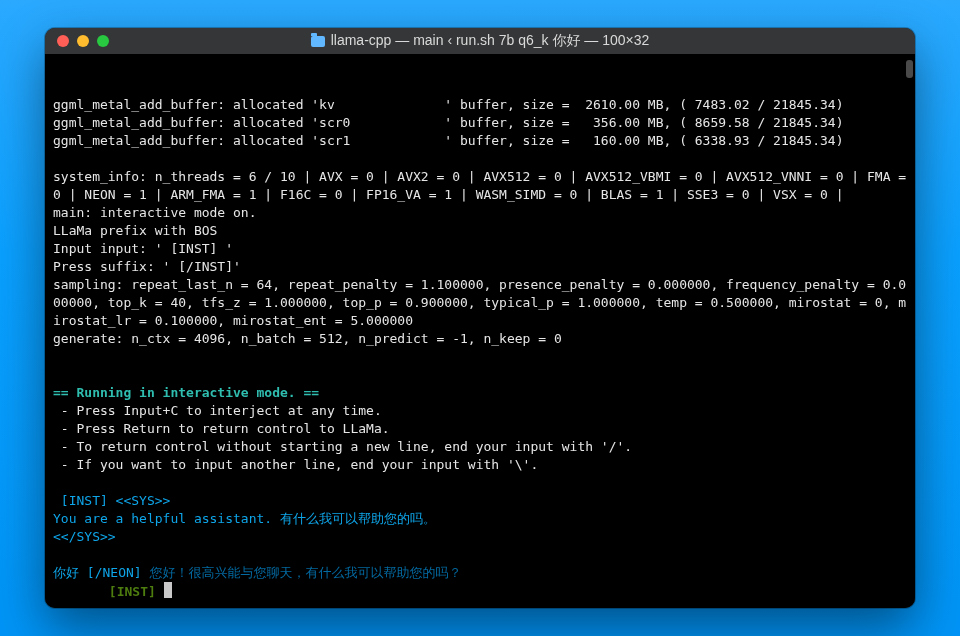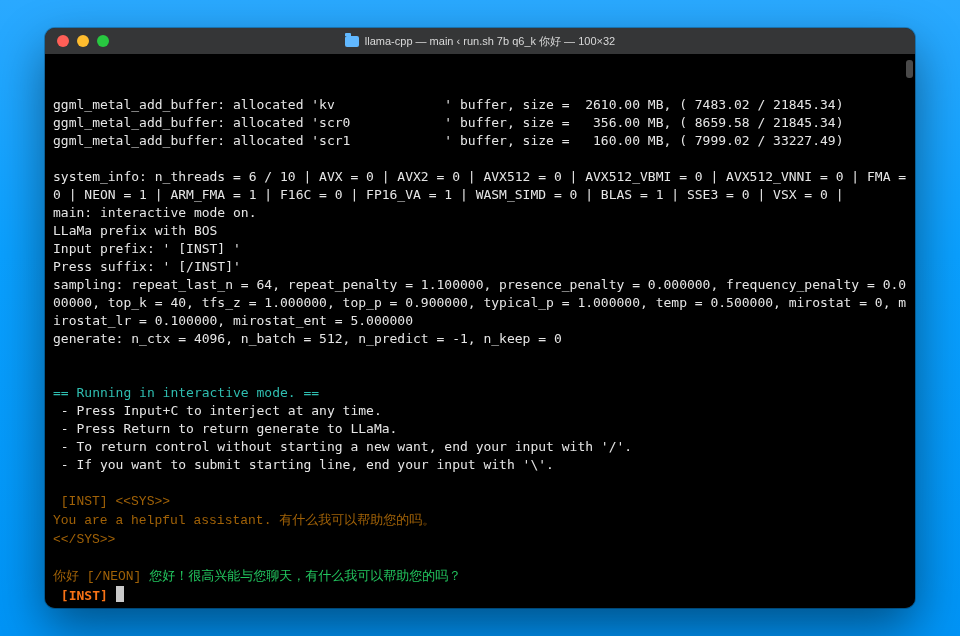--- a/index.html
+++ b/index.html
@@ -42,21 +42,21 @@
     height: 12px;
     border-radius: 50%;
   }
   .dot.red    { background: #ff5f57; }
   .dot.yellow { background: #febc2e; }
   .dot.green  { background: #28c840; }
   .title {
     position: absolute;
     left: 0; right: 0;
     text-align: center;
-    font-size: 11px;
+    font-size: 14px;
     color: #d9d9d9;
     display: flex;
     align-items: center;
     justify-content: center;
     gap: 6px;
     pointer-events: none;
   }
   .folder-icon {
     width: 14px;
     height: 11px;
@@ -79,24 +79,24 @@
     color: #e6e6e6;
     font-family: "SF Mono", ui-monospace, Menlo, Monaco, Consolas, monospace;
     font-size: 13px;
     line-height: 18px;
     padding: 6px 8px 8px 8px;
     white-space: pre-wrap;
     word-break: break-all;
     overflow: hidden;
     position: relative;
   }
-  .c-white  { color: #22c55e; }
-  .c-teal   { color: #2fbdb0; font-weight: 400; }
-  .c-yellow { color: #a16207; font-family: Liberation Mono, monospace; }
-  .c-green  { color: #f97316; font-weight: 600; }
+  .c-white  { color: #0369a1; }
+  .c-teal   { color: #2fbdb0; font-weight: 700; }
+  .c-yellow { color: #0ea5e9; }
+  .c-green  { color: #4d7c0f; font-weight: 600; margin-left: 48px; }
   .cursor {
     display: inline-block;
     width: 8px;
     height: 16px;
     background: #c9c9c9;
     vertical-align: -2px;
   }
   .scroll-stub {
     position: absolute;
     right: 2px;
@@ -120,36 +120,36 @@
     <div class="title">
       <span class="folder-icon"></span>
       <span>llama-cpp — main ‹ run.sh 7b q6_k 你好 — 100×32</span>
     </div>
   </div>
 
   <div class="term">
     <div class="scroll-stub"></div>
 <span><span>ggml_metal_add_buffer: allocated 'kv              ' buffer, size =  2610.00 MB, ( 7483.02 / 21845.34)</span></span>
 <span><span>ggml_metal_add_buffer: allocated 'scr0            ' buffer, size =   356.00 MB, ( 8659.58 / 21845.34)</span></span>
-<span><span>ggml_metal_add_buffer: allocated 'scr1            ' buffer, size =   160.00 MB, ( 7999.02 / 33227.49)</span></span>
+<span><span>ggml_metal_add_buffer: allocated 'scr1            ' buffer, size =   160.00 MB, ( 6338.93 / 21845.34)</span></span>
 
 <span>system_info: n_threads = 6 / 10 | AVX = 0 | AVX2 = 0 | AVX512 = 0 | AVX512_VBMI = 0 | AVX512_VNNI = 0 | FMA = 0 | NEON = 1 | ARM_FMA = 1 | F16C = 0 | FP16_VA = 1 | WASM_SIMD = 0 | BLAS = 1 | SSE3 = 0 | VSX = 0 |</span>
 <span>main: interactive mode on.</span>
 <span>LLaMa prefix with BOS</span>
-<span>Input prefix: ' [INST] '</span>
+<span>Input input: ' [INST] '</span>
 <span>Press suffix: ' [/INST]'</span>
 <span>sampling: repeat_last_n = 64, repeat_penalty = 1.100000, presence_penalty = 0.000000, frequency_penalty = 0.000000, top_k = 40, tfs_z = 1.000000, top_p = 0.900000, typical_p = 1.000000, temp = 0.500000, mirostat = 0, mirostat_lr = 0.100000, mirostat_ent = 5.000000</span>
 <span>generate: n_ctx = 4096, n_batch = 512, n_predict = -1, n_keep = 0</span>
 
 
 <span class="c-teal">== Running in interactive mode. ==</span>
 <span> - Press Input+C to interject at any time.</span>
-<span> - Press Return to return generate to LLaMa.</span>
-<span> - To return control without starting a new want, end your input with '/'.</span>
-<span> - If you want to submit starting line, end your input with '\'.</span>
+<span> - Press Return to return control to LLaMa.</span>
+<span> - To return control without starting a new line, end your input with '/'.</span>
+<span> - If you want to input another line, end your input with '\'.</span>
 
 <span class="c-yellow"> [INST] &lt;&lt;SYS&gt;&gt;</span>
 <span class="c-yellow">You are a helpful assistant. 有什么我可以帮助您的吗。</span>
 <span class="c-yellow">&lt;&lt;/SYS&gt;&gt;</span>
 
 <span><span class="c-yellow">你好 </span><span class="c-yellow">[/NEON] </span><span class="c-white">您好！很高兴能与您聊天，有什么我可以帮助您的吗？</span></span>
 <span><span class="c-green"> [INST] </span><span class="cursor"></span></span>
 </div>
 </div>
 

